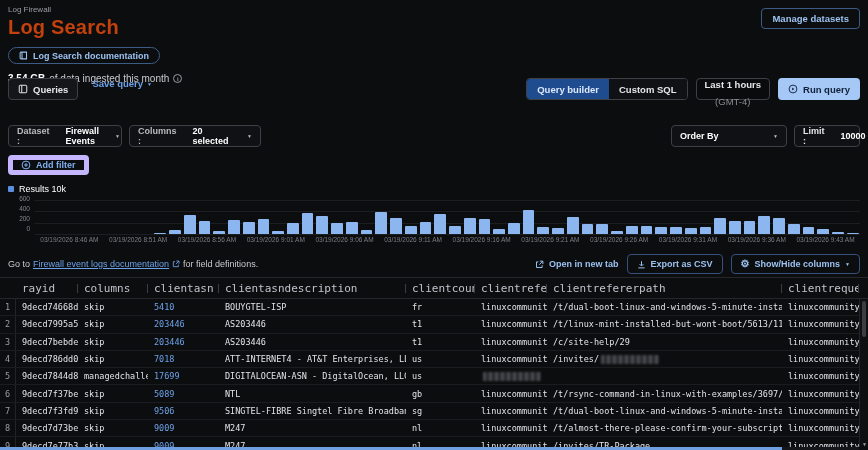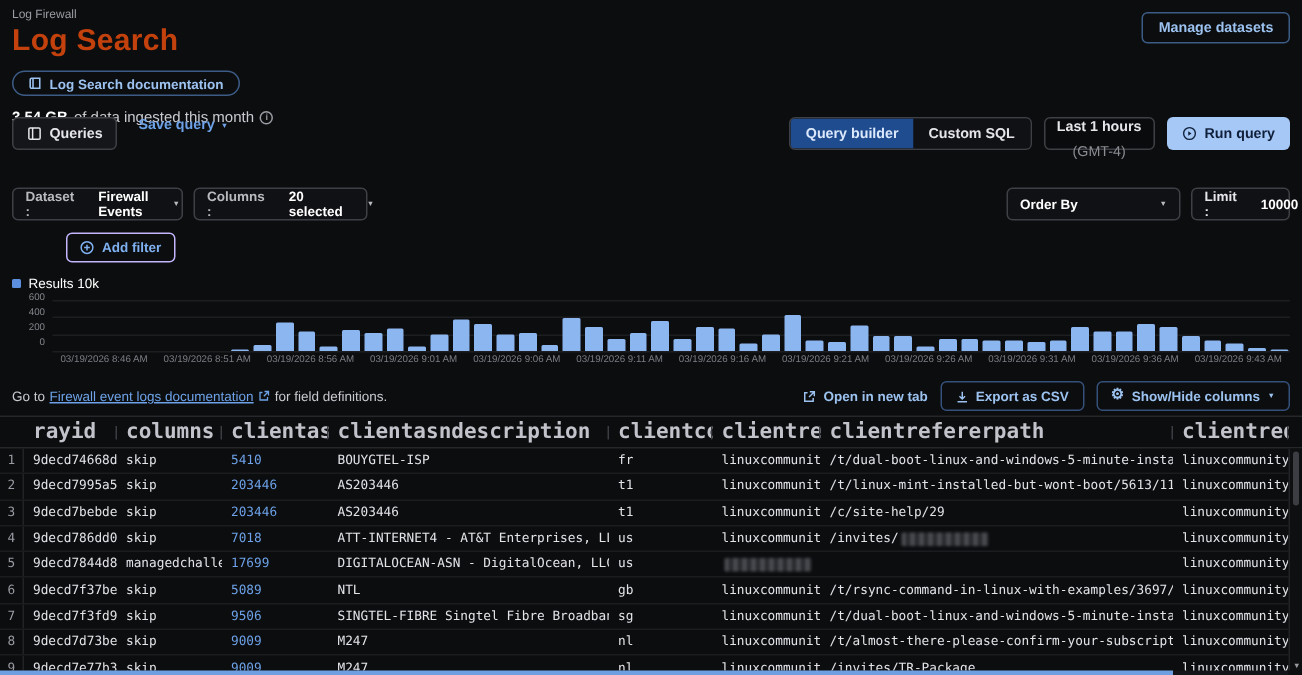--- a/index.html
+++ b/index.html
@@ -61,28 +61,28 @@
   
   .filterbar { position:absolute; top:125px; left:8px; right:8px; height:22px; display:flex; align-items:center; gap:7px; }
   .selectbox {
     height:22px; display:inline-flex; align-items:center; gap:16px; padding:0 8px;
     background:#101114; border:1px solid #3f4045; border-radius:4px; font-size:9px; cursor:pointer;
   }
   .selectbox .lbl { color:#b9b9c0; font-weight:700; }
   .selectbox .val { color:#fff; font-weight:700; }
   .selectbox .caret { margin-left:auto; }
   .w-dataset { width:114px; }
-  .w-columns { width:116px; }
+  .w-columns { width:132px; }
   .w-orderby { width:116px; margin-left:auto; }
   .w-limit  { width:66px; }
 
   .addfilter {
     position:absolute; top:155px; left:8px; height:20px; display:inline-flex; align-items:center; gap:5px;
-    padding:0 8px; border:1px solid #c4b5fd; border-radius:4px; background:transparent;
-    color:#7fb0f0; font-size:9px; font-weight:700; cursor:pointer;margin-left:36px;
+    padding:0 8px; border:5px solid #c4b5fd; border-radius:4px; background:transparent;
+    color:#7fb0f0; font-size:9px; font-weight:700; cursor:pointer;
   }
 
   
   .results-label { position:absolute; top:184px; left:8px; display:flex; align-items:center; gap:5px; font-size:9px; color:#fff; }
   .legend-dot { width:6px; height:6px; border-radius:1px; background:#5d8fe0; }
 
   .chart { position:absolute; top:197px; left:8px; right:8px; height:49px; }
   .chart-yaxis { position:absolute; left:0; top:0; width:22px; height:37px; display:flex; flex-direction:column; justify-content:space-between; }
   .ytick { font-size:6.5px; color:#85858c; text-align:right; line-height:1; transform:translateY(-1px); }
   .chart-plotwrap { position:absolute; left:27px; right:0; top:3px; height:34px; }
@@ -101,21 +101,21 @@
     display:inline-flex; align-items:center; gap:5px; height:20px; padding:0 9px;
     border:1px solid #35507a; border-radius:4px; background:transparent;
     color:#9cc2f0; font-size:9px; font-weight:700; cursor:pointer;
   }
 
   
   .tablewrap { position:absolute; top:277px; left:0; right:0; bottom:0; border-top:1px solid #26262b; font-family:"DejaVu Sans Mono", monospace; }
   .table-header-row { display:flex; height:21px; border-bottom:1px solid #26262b; padding-right:9px; }
   .th {
     position:relative; display:flex; align-items:center; padding:0 6px;
-    font-size:14px; font-weight:700; color:#c2c2ca; white-space:nowrap; overflow:hidden; cursor:pointer;
+    font-size:11px; font-weight:400; color:#c2c2ca; white-space:nowrap; overflow:hidden; cursor:pointer;
   }
   .th::after { content:''; position:absolute; right:0; top:6px; height:9px; width:1px; background:#3c3c43; }
   .th.num { width:16px; cursor:default; }
   .th.num::after { display:none; }
   .table-body { }
   .tr { display:flex; height:17.3px; border-bottom:1px solid #1b1c1f; padding-right:9px; cursor:pointer; }
   .td { display:flex; align-items:center; padding:0 6px; font-size:8.5px; color:#e3e3e8; white-space:nowrap; overflow:hidden; }
   .td.num { width:16px; padding:0 0 0 5px; color:#9b9ba3; border-right:1px solid #222327; }
   .td.link span { color:#6da2e8; }
   .redacted {

